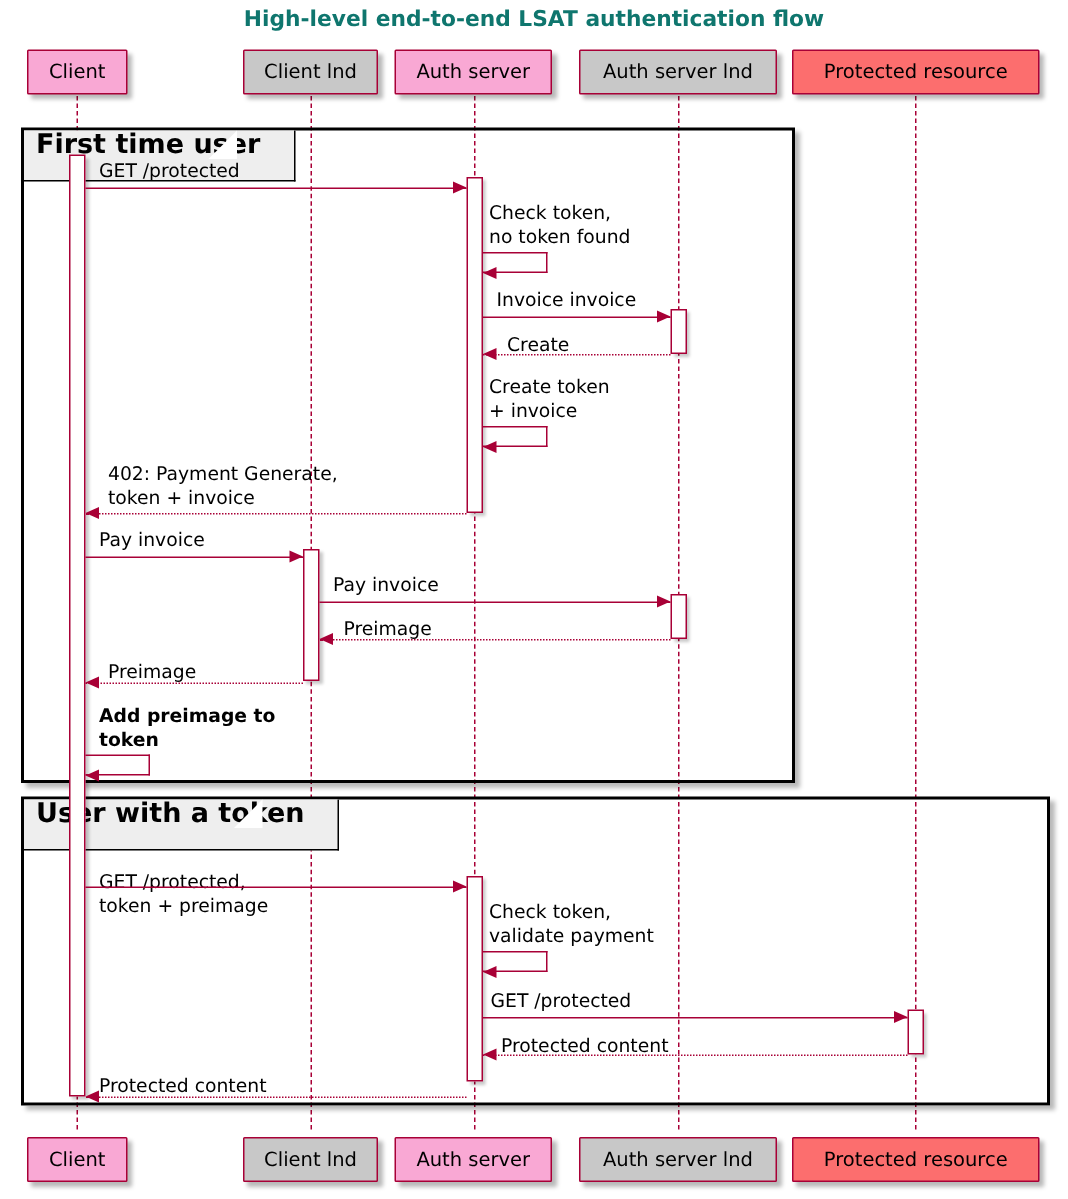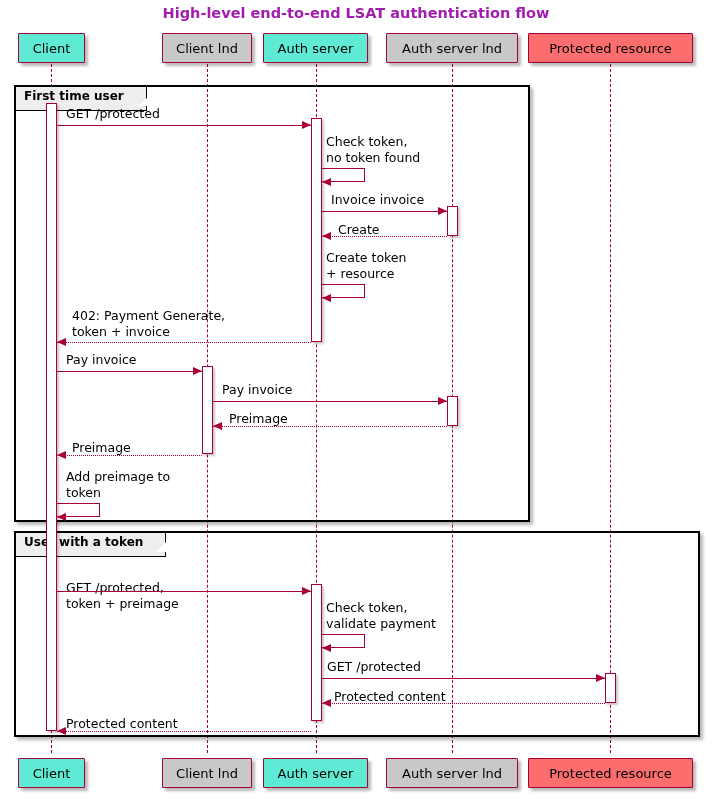--- a/index.html
+++ b/index.html
@@ -12,39 +12,39 @@
   }
   #diagram{position:absolute;left:0;top:0;width:712px;height:799px;}
 
   .title{
     position:absolute;
     width:712px;
     text-align:center;
     top:5px;
     font-size:14.5px;
     font-weight:bold;
-    color:#a21caf;
+    color:#0f766e;
     letter-spacing:0px;
   }
 
   
   .pbox{
     position:absolute;
     box-sizing:border-box;
     border:1.5px solid #A80036;
     border-radius:1px;
     font-size:13px;
     color:#000000;
     display:flex;
     align-items:center;
     justify-content:center;
     box-shadow:3px 3px 3px rgba(0,0,0,0.28);
     white-space:nowrap;
   }
-  .pbox.yellow{background:#5eead4;}
+  .pbox.yellow{background:#f9a8d4;}
   .pbox.gray{background:#C8C8C8;}
   .pbox.red{background:#FC6E6E;}
 
   
   .lifeline{
     position:absolute;
     width:0;
     border-left:1.5px dashed #A80036;
   }
 
@@ -64,24 +64,24 @@
     border:2.2px solid #000000;
     background:transparent;
     box-shadow:3px 3px 3px rgba(0,0,0,0.28);
   }
   .fraglabel{
     position:absolute;
     box-sizing:border-box;
     background:#EEEEEE;
     border-right:1.5px solid #000000;
     border-bottom:1.5px solid #000000;
-    font-size:12px;
+    font-size:18px;
     font-weight:bold;
     color:#000000;
-    padding:2px 22px 6px 8px;
+    padding:2px 22px 16px 8px;
     white-space:nowrap;
     line-height:15px;
   }
   .fragcut{
     position:absolute;
     width:0;height:0;
     border-style:solid;
   }
 
   
@@ -166,21 +166,21 @@
 
   <div class="msglabel" style="left:331px;top:192px;">Invoice invoice</div>
   <div class="msgline" style="left:322px;top:211px;width:125px;"></div>
   <div class="arrow right" style="left:438px;top:206.5px;"></div>
 
   <div class="msglabel" style="left:338px;top:222px;">Create</div>
   <div class="msgline dotted" style="left:322px;top:236px;width:125px;"></div>
   <div class="arrow left" style="left:322px;top:231.5px;"></div>
 
   <div class="msglabel" style="left:326px;top:250px;">Create token
-+ resource</div>
++ invoice</div>
   <div class="selfmsg" style="left:322px;top:284px;width:43px;height:14px;"></div>
   <div class="arrow left" style="left:322px;top:293.5px;"></div>
 
   <div class="msglabel" style="left:72px;top:308px;">402: Payment Generate,
 token + invoice</div>
   <div class="msgline dotted" style="left:57px;top:342px;width:254px;"></div>
   <div class="arrow left" style="left:57px;top:337.5px;"></div>
 
   <div class="msglabel" style="left:66px;top:352px;">Pay invoice</div>
   <div class="msgline" style="left:57px;top:371px;width:145px;"></div>
@@ -191,21 +191,21 @@
   <div class="arrow right" style="left:438px;top:396.5px;"></div>
 
   <div class="msglabel" style="left:229px;top:411px;">Preimage</div>
   <div class="msgline dotted" style="left:213px;top:426px;width:234px;"></div>
   <div class="arrow left" style="left:213px;top:421.5px;"></div>
 
   <div class="msglabel" style="left:72px;top:440px;">Preimage</div>
   <div class="msgline dotted" style="left:57px;top:455px;width:145px;"></div>
   <div class="arrow left" style="left:57px;top:450.5px;"></div>
 
-  <div class="msglabel" style="left:66px;top:469px;">Add preimage to
+  <div class="msglabel" style="left:66px;top:469px;font-weight:bold;">Add preimage to
 token</div>
   <div class="selfmsg" style="left:57px;top:503px;width:43px;height:14px;"></div>
   <div class="arrow left" style="left:57px;top:512.5px;"></div>
 
   <div class="msglabel" style="left:66px;top:580px;">GET /protected,
 token + preimage</div>
   <div class="msgline" style="left:57px;top:591px;width:254px;"></div>
   <div class="arrow right" style="left:302px;top:586.5px;"></div>
 
   <div class="msglabel" style="left:326px;top:600px;">Check token,

